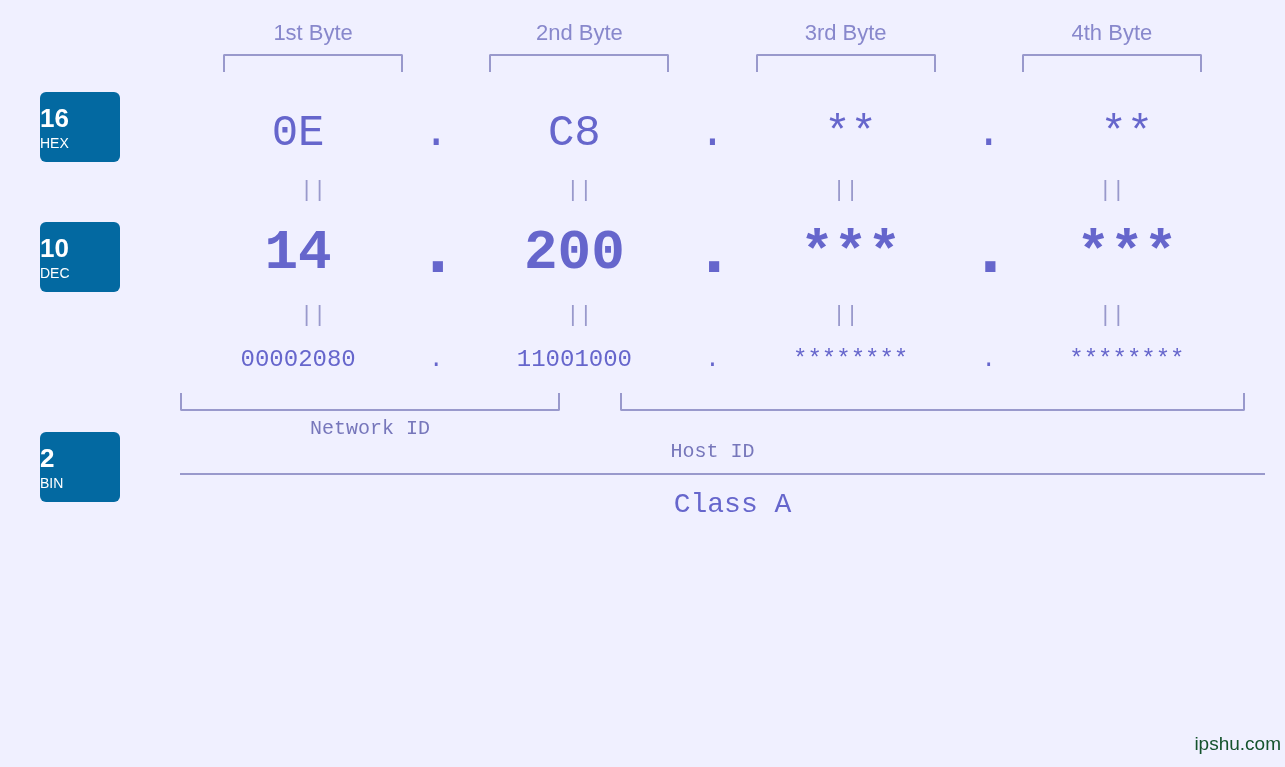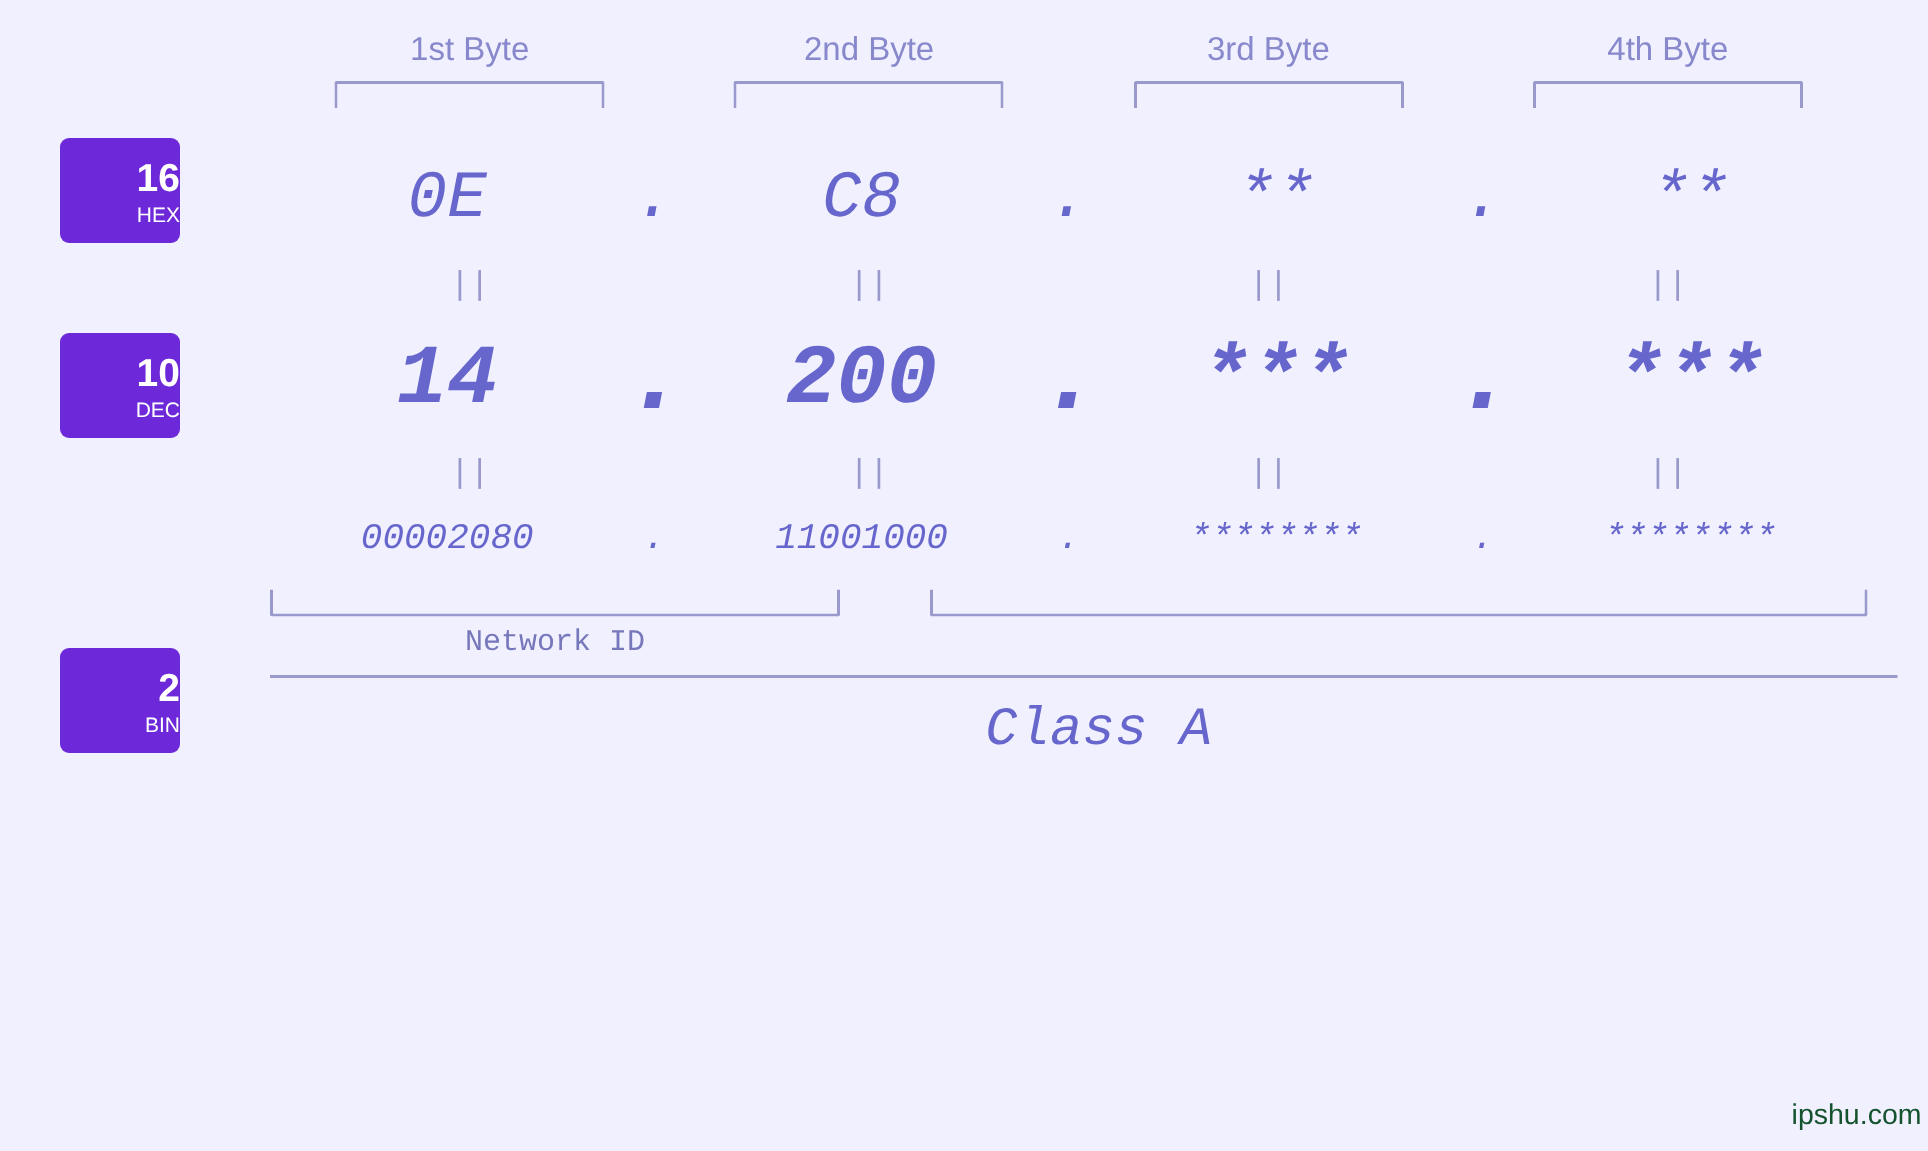--- a/index.html
+++ b/index.html
@@ -55,28 +55,28 @@
       height: 18px;
       border: 2px solid #9999cc;
       border-bottom: none;
       border-radius: 2px 2px 0 0;
     }
 
     
     .base-label {
       position: absolute;
       left: 40px;
-      background-color: #6d28d9;
+      background-color: #0369a1;
       color: white;
       border-radius: 6px;
       width: 80px;
       height: 70px;
       display: flex;
       flex-direction: column;
-      align-items: flex-end;
+      align-items: flex-start;
       justify-content: center;
       font-family: Arial, sans-serif;
     }
 
     .base-label .base-num {
       font-size: 26px;
       font-weight: bold;
       line-height: 1.2;
     }
 
@@ -201,43 +201,41 @@
       width: 100%;
       padding-left: 20px;
       margin-top: 10px;
       border-top: 2px solid #9999cc;
       padding-top: 14px;
       text-align: center;
     }
 
     .class-label {
       color: #6666cc;
-      font-size: 36px;
+      font-size: 28px;
       font-family: 'Courier New', Courier, monospace;
-      font-style: italic;
     }
 
     
     .watermark {
       position: absolute;
       bottom: 12px;
       right: 4px;
       color: #14532d;
       font-size: 19px;
       font-family: Arial, sans-serif;
     }
 
     
     .row-with-dots {
       display: flex;
       width: 100%;
       align-items: center;
       padding-left: 20px;
       justify-content: flex-end;
-      font-style: italic;
     }
 
     .row-with-dots .data-cell {
       flex: 1;
       text-align: center;
     }
 
     .row-with-dots .dot {
       flex-shrink: 0;
       width: 40px;
@@ -326,20 +324,21 @@
 
     <div class="bottom-bracket-row" style="margin-top:6px;">
       <div class="bottom-bracket-network"></div>
       <div class="bottom-bracket-gap"></div>
       <div class="bottom-bracket-host"></div>
     </div>
 
     <div class="id-labels-row">
       <div class="network-id-label">Network ID</div>
       <div class="gap-label"></div>
+      <div class="host-id-label">Host ID</div>
     </div>
 
     <div class="class-row" style="margin-left:20px;">
       <span class="class-label">Class A</span>
     </div>
 
   </div>
 
 </div>
 

